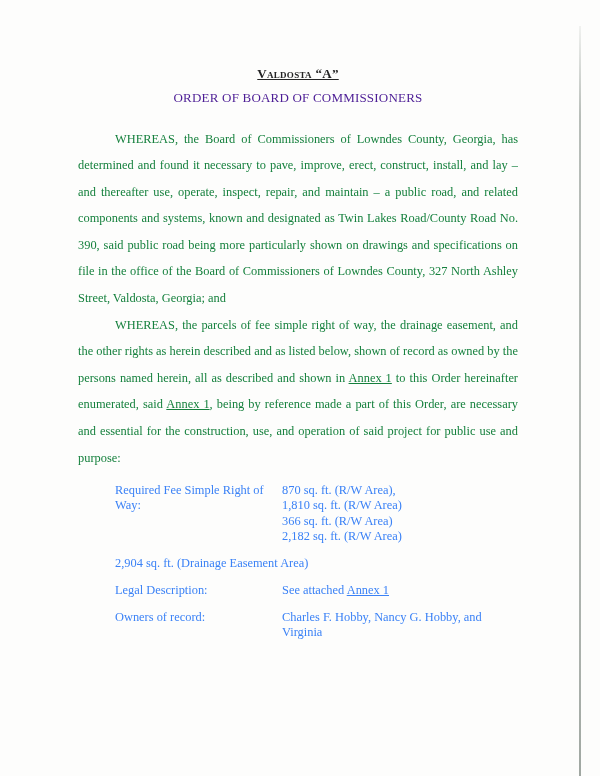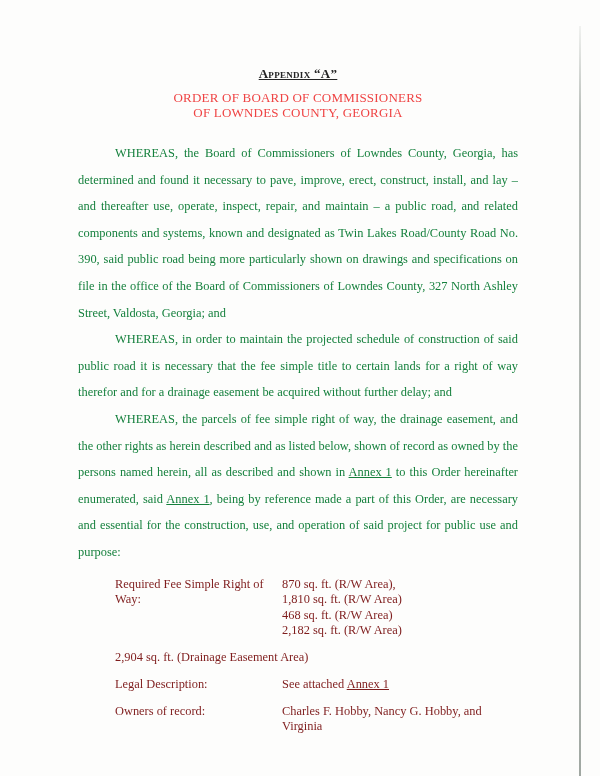--- a/index.html
+++ b/index.html
@@ -50,40 +50,40 @@
     font-variant: small-caps;
     letter-spacing: 0.3px;
     line-height: 14px;
     margin-top: 1px;
   }
   .order-title {
     margin-top: 9px;
     font-size: 13px;
     line-height: 14.5px;
     letter-spacing: 0.2px;
-    color: #ef4444;
+    color: #4c1d95;
   }
   .body-text {
     margin-top: 20px;
     font-size: 12.4px;
     line-height: 26.6px;
     text-align: justify;
     color: #15803d;
   }
   .body-text p {
     margin: 0;
     text-indent: 37px;
   }
   .u {
     text-decoration: underline;
   }
   .schedule {
     margin-top: 6px;
     font-size: 12.4px;
-    color: #7f1d1d;
+    color: #3b82f6;
   }
   .sched-row {
     display: flex;
     padding-left: 37px;
     margin-top: 11.5px;
     line-height: 15.4px;
     text-align: left;
   }
   .sched-label {
     width: 167px;
@@ -98,42 +98,40 @@
 <body>
 
 <div class="page">
 
   <div class="scan-edge"></div>
 
   <div class="content">
 
     <div class="doc-header">
       <div>
-        <span class="appendix-title">Appendix “A”</span>
+        <span class="appendix-title">Valdosta “A”</span>
       </div>
       <div class="order-title">
         <div>ORDER OF BOARD OF COMMISSIONERS</div>
-        <div>OF LOWNDES COUNTY, GEORGIA</div>
       </div>
     </div>
 
     <div class="body-text">
       <p>WHEREAS, the Board of Commissioners of Lowndes County, Georgia, has determined and found it necessary to pave, improve, erect, construct, install, and lay – and thereafter use, operate, inspect, repair, and maintain – a public road, and related components and systems, known and designated as Twin Lakes Road/County Road No. 390, said public road being more particularly shown on drawings and specifications on file in the office of the Board of Commissioners of Lowndes County, 327 North Ashley Street, Valdosta, Georgia; and</p>
-      <p>WHEREAS, in order to maintain the projected schedule of construction of said public road it is necessary that the fee simple title to certain lands for a right of way therefor and for a drainage easement be acquired without further delay; and</p>
       <p><span>WHEREAS, the parcels of fee simple right of way, the drainage easement, and the other rights as herein described and as listed below, shown of record as owned by the persons named herein, all as described and shown in </span><span class="u">Annex 1</span><span> to this Order hereinafter enumerated, said </span><span class="u">Annex 1</span><span>, being by reference made a part of this Order, are necessary and essential for the construction, use, and operation of said project for public use and purpose:</span></p>
     </div>
 
     <div class="schedule">
 
       <div class="sched-row">
         <div class="sched-label">Required Fee Simple Right of Way:</div>
         <div class="sched-value">
           <div>870 sq. ft. (R/W Area),</div>
           <div>1,810 sq. ft. (R/W Area)</div>
-          <div>468 sq. ft. (R/W Area)</div>
+          <div>366 sq. ft. (R/W Area)</div>
           <div>2,182 sq. ft. (R/W Area)</div>
         </div>
       </div>
 
       <div class="sched-row">
         <div class="sched-value">2,904 sq. ft. (Drainage Easement Area)</div>
       </div>
 
       <div class="sched-row">
         <div class="sched-label">Legal Description:</div>

